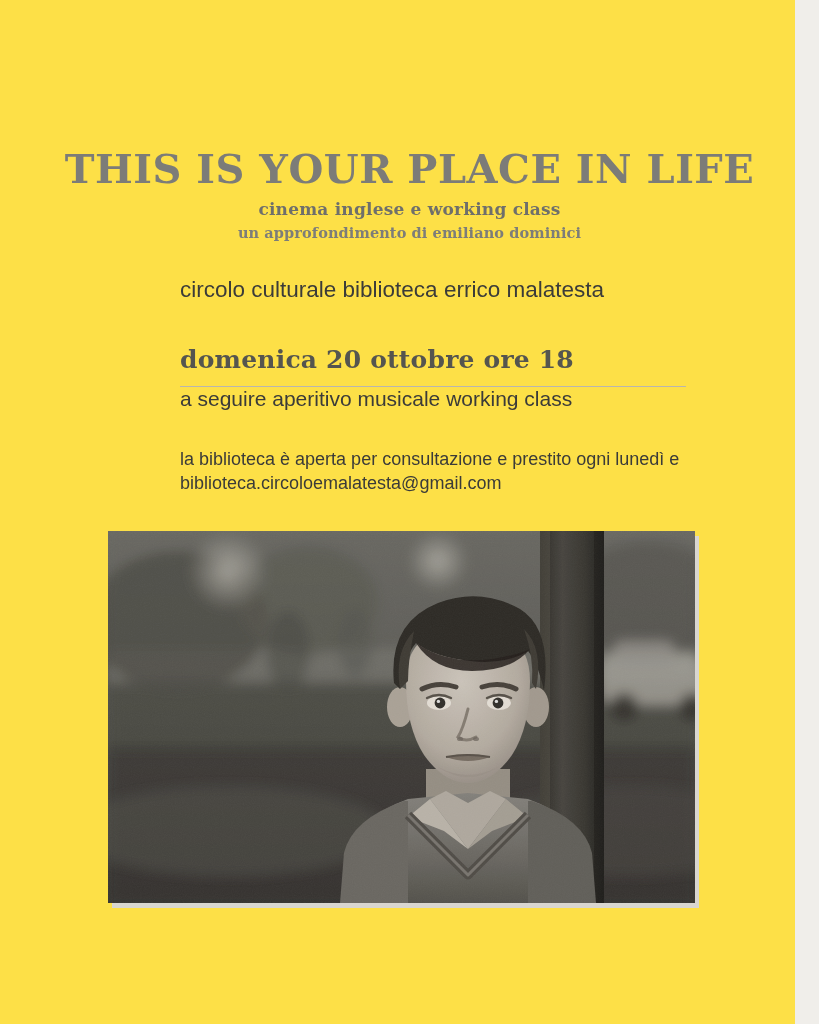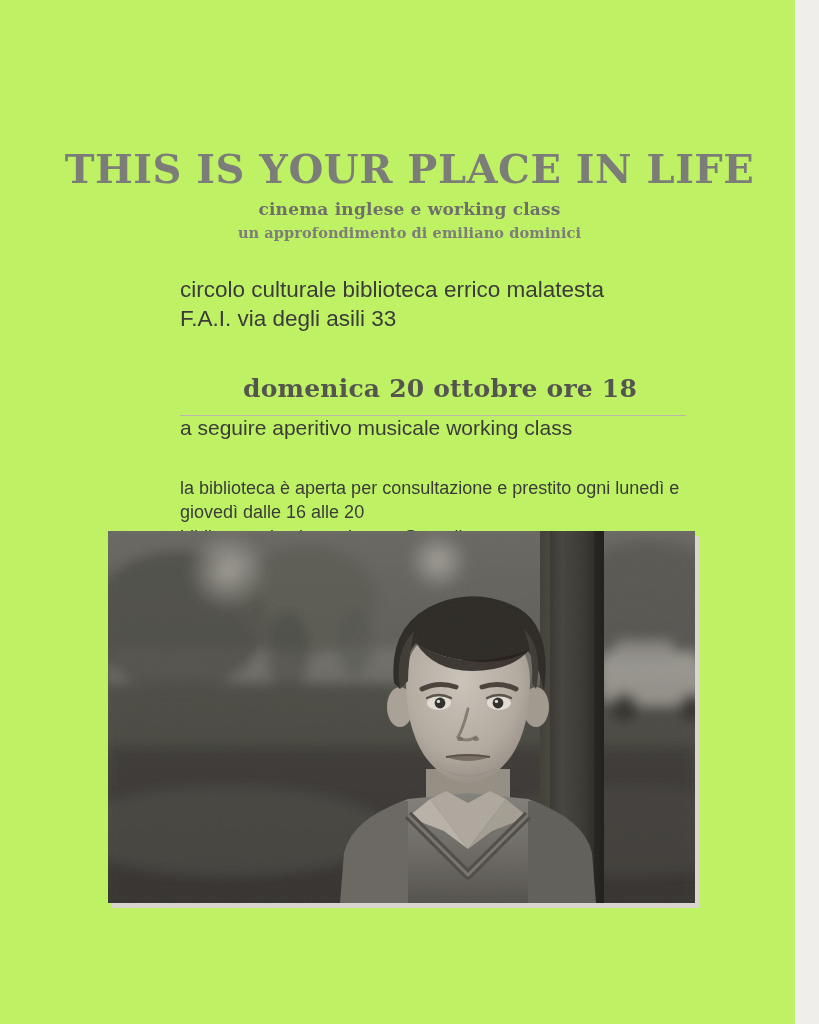--- a/index.html
+++ b/index.html
@@ -10,21 +10,21 @@
     width: 819px;
     height: 1024px;
     background: #f0eeea;
     font-family: "Liberation Sans", sans-serif;
     overflow: hidden;
   }
   .poster {
     position: relative;
     width: 795px;
     height: 1024px;
-    background: #bef264;
+    background: #fde047;
   }
 
   
   .headline-block {
     position: absolute;
     left: 0;
     top: 148px;
     width: 819px;
     text-align: center;
   }
@@ -72,21 +72,20 @@
     white-space: nowrap;
   }
 
   .date-line {
     font-family: "DejaVu Serif", "Liberation Serif", serif;
     font-weight: bold;
     font-size: 25px;
     color: #55554f;
     margin-top: 40px;
     letter-spacing: 0.2px;
-    text-align: center;
   }
   .rule {
     margin-top: 12px;
     width: 506px;
     height: 1px;
     background: #b9b6ae;
   }
   .aperitivo {
     font-family: "Liberation Sans", sans-serif;
     font-size: 21px;
@@ -139,31 +138,29 @@
 
   <div class="headline-block">
     <h1 class="title-main">THIS IS YOUR PLACE IN LIFE</h1>
     <div class="title-sub">cinema inglese e working class</div>
     <div class="title-sub2">un approfondimento di emiliano dominici</div>
   </div>
 
   <div class="info-block">
     <div class="venue">
       <div>circolo culturale biblioteca errico malatesta</div>
-      <div>F.A.I. via degli asili 33</div>
     </div>
 
     <div class="date-line">domenica 20 ottobre ore 18</div>
     <div class="rule"></div>
 
     <div class="aperitivo">a seguire aperitivo musicale working class</div>
 
     <div class="fineprint">
       <div>la biblioteca è aperta per consultazione e prestito ogni lunedì e</div>
-      <div>giovedì dalle 16 alle 20</div>
       <div>biblioteca.circoloemalatesta@gmail.com</div>
     </div>
   </div>
 
   <div class="photo-wrap">
     <div class="photo-shadow"></div>
     <div class="photo">
       <svg width="587" height="372" viewBox="0 0 587 372" xmlns="http://www.w3.org/2000/svg" aria-hidden="true">
         <defs>
           <linearGradient id="bgGrad" x1="0" y1="0" x2="0" y2="1">

